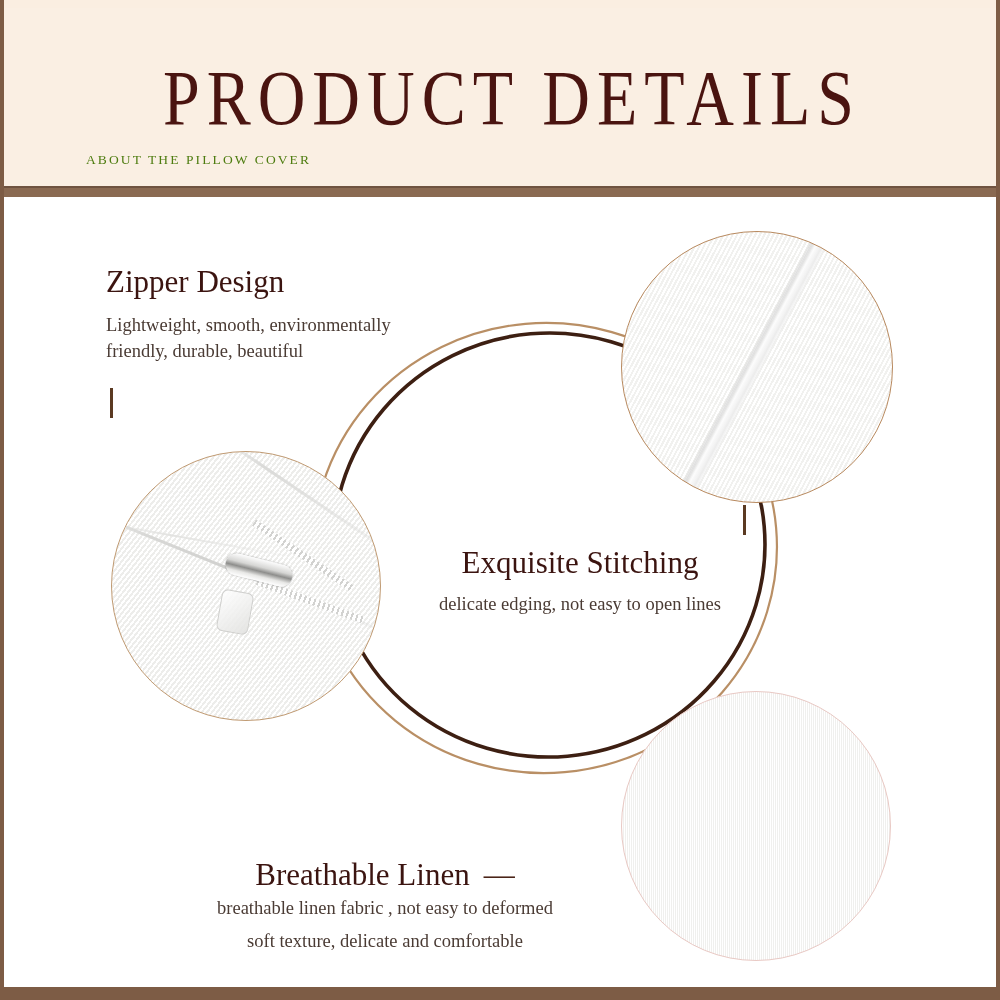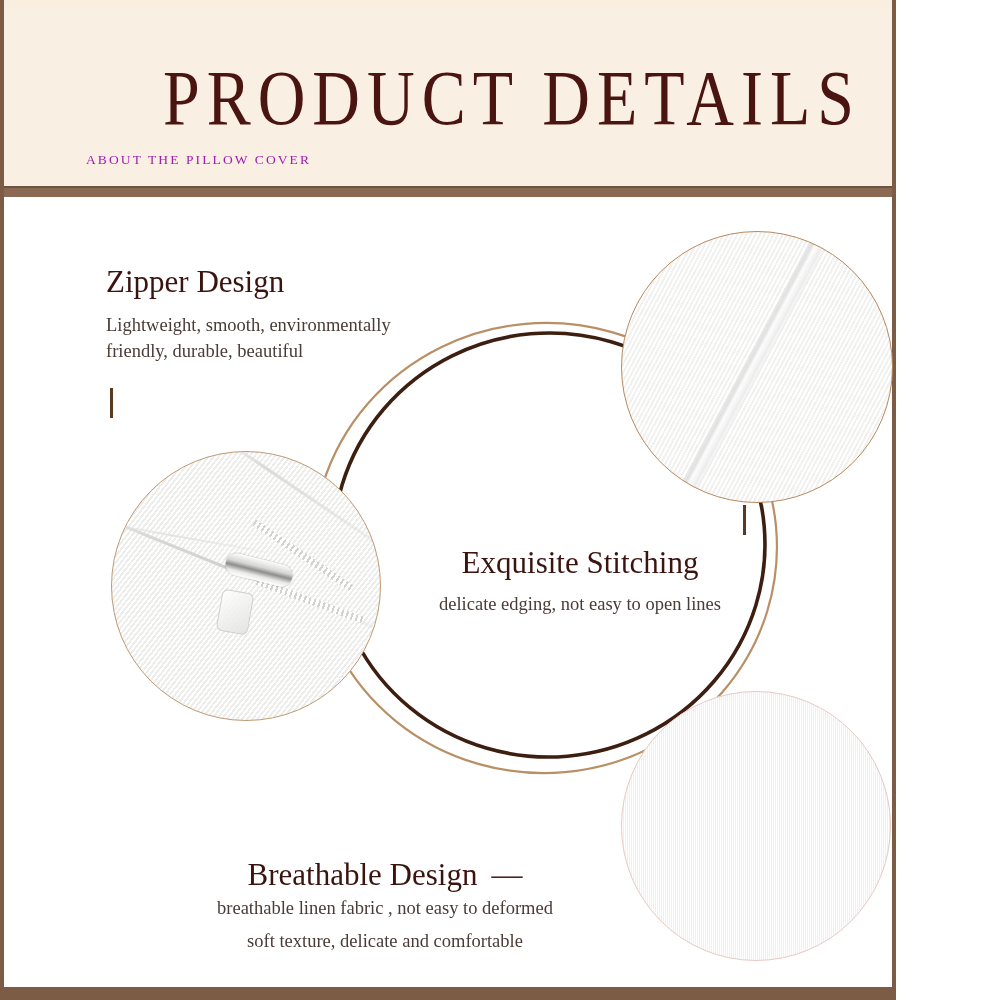--- a/index.html
+++ b/index.html
@@ -2,21 +2,21 @@
 <html><head>
 <meta charset="utf-8">
 <style>
   html, body {
     margin: 0;
     padding: 0;
     background: #ffffff;
   }
   #page {
     position: relative;
-    width: 896px;
+    width: 1000px;
     height: 1000px;
     overflow: hidden;
     background: #ffffff;
     font-family: "Liberation Serif", "DejaVu Serif", serif;
   }
 
   
   .frame-edge-left,
   .frame-edge-right {
     position: absolute;
@@ -68,21 +68,21 @@
     text-align: center;
     transform: scaleY(1.18);
     transform-origin: left top;
   }
   .header-subtitle {
     position: absolute;
     left: 86px;
     top: 152px;
     font-size: 13.5px;
     letter-spacing: 2.1px;
-    color: #a21caf;
+    color: #4d7c0f;
     white-space: nowrap;
   }
   .header-rule {
     position: absolute;
     left: 0;
     top: 188px;
     width: 1000px;
     height: 9px;
     background: #8a6a52;
   }
@@ -329,19 +329,19 @@
     <div class="feature-desc" style="margin-top:0;">friendly, durable, beautiful</div>
   </div>
 
   <div id="feat-stitching">
     <div class="feature-title">Exquisite Stitching</div>
     <div class="feature-desc">delicate edging, not easy to open lines</div>
   </div>
 
   <div id="feat-linen">
     <div class="feature-title">
-      <span>Breathable Design</span><span class="title-dash">—</span>
+      <span>Breathable Linen</span><span class="title-dash">—</span>
     </div>
     <div class="feature-desc" style="margin-top:0;">breathable linen fabric , not easy to deformed</div>
     <div class="feature-desc">soft texture, delicate and comfortable</div>
   </div>
 
 </div>
 
 </body></html>

